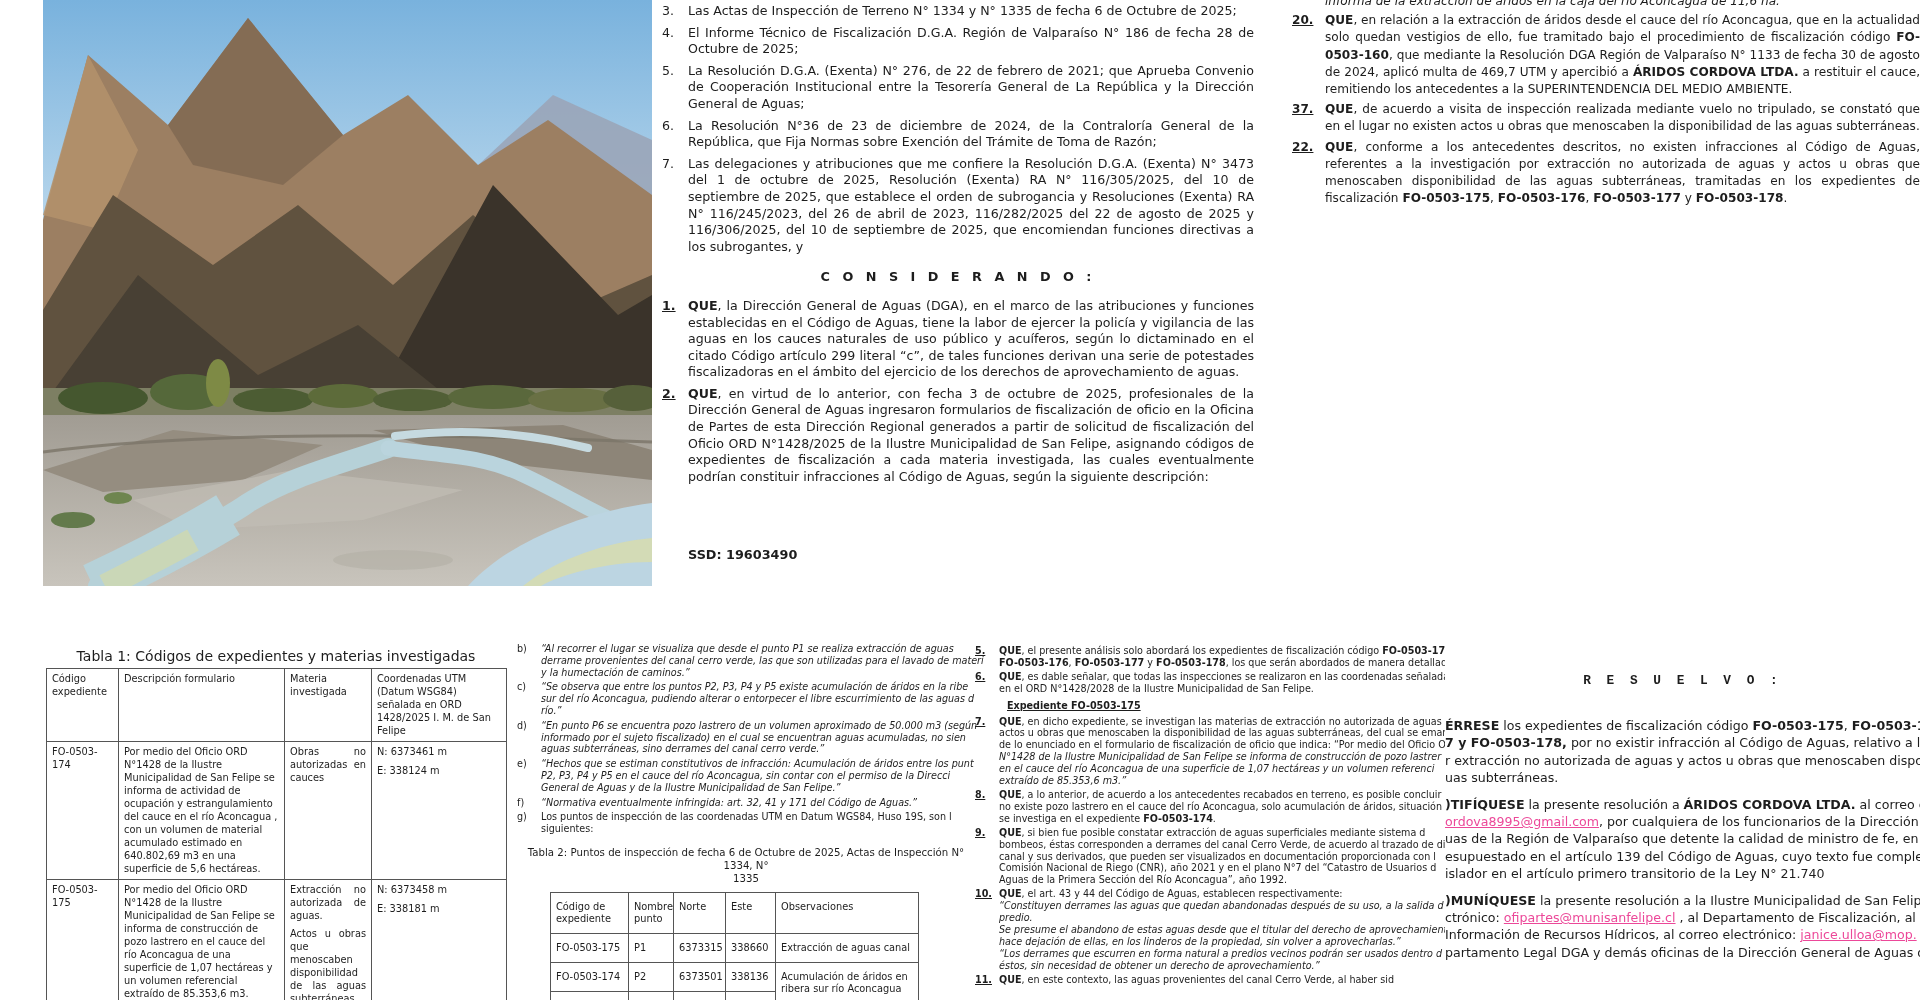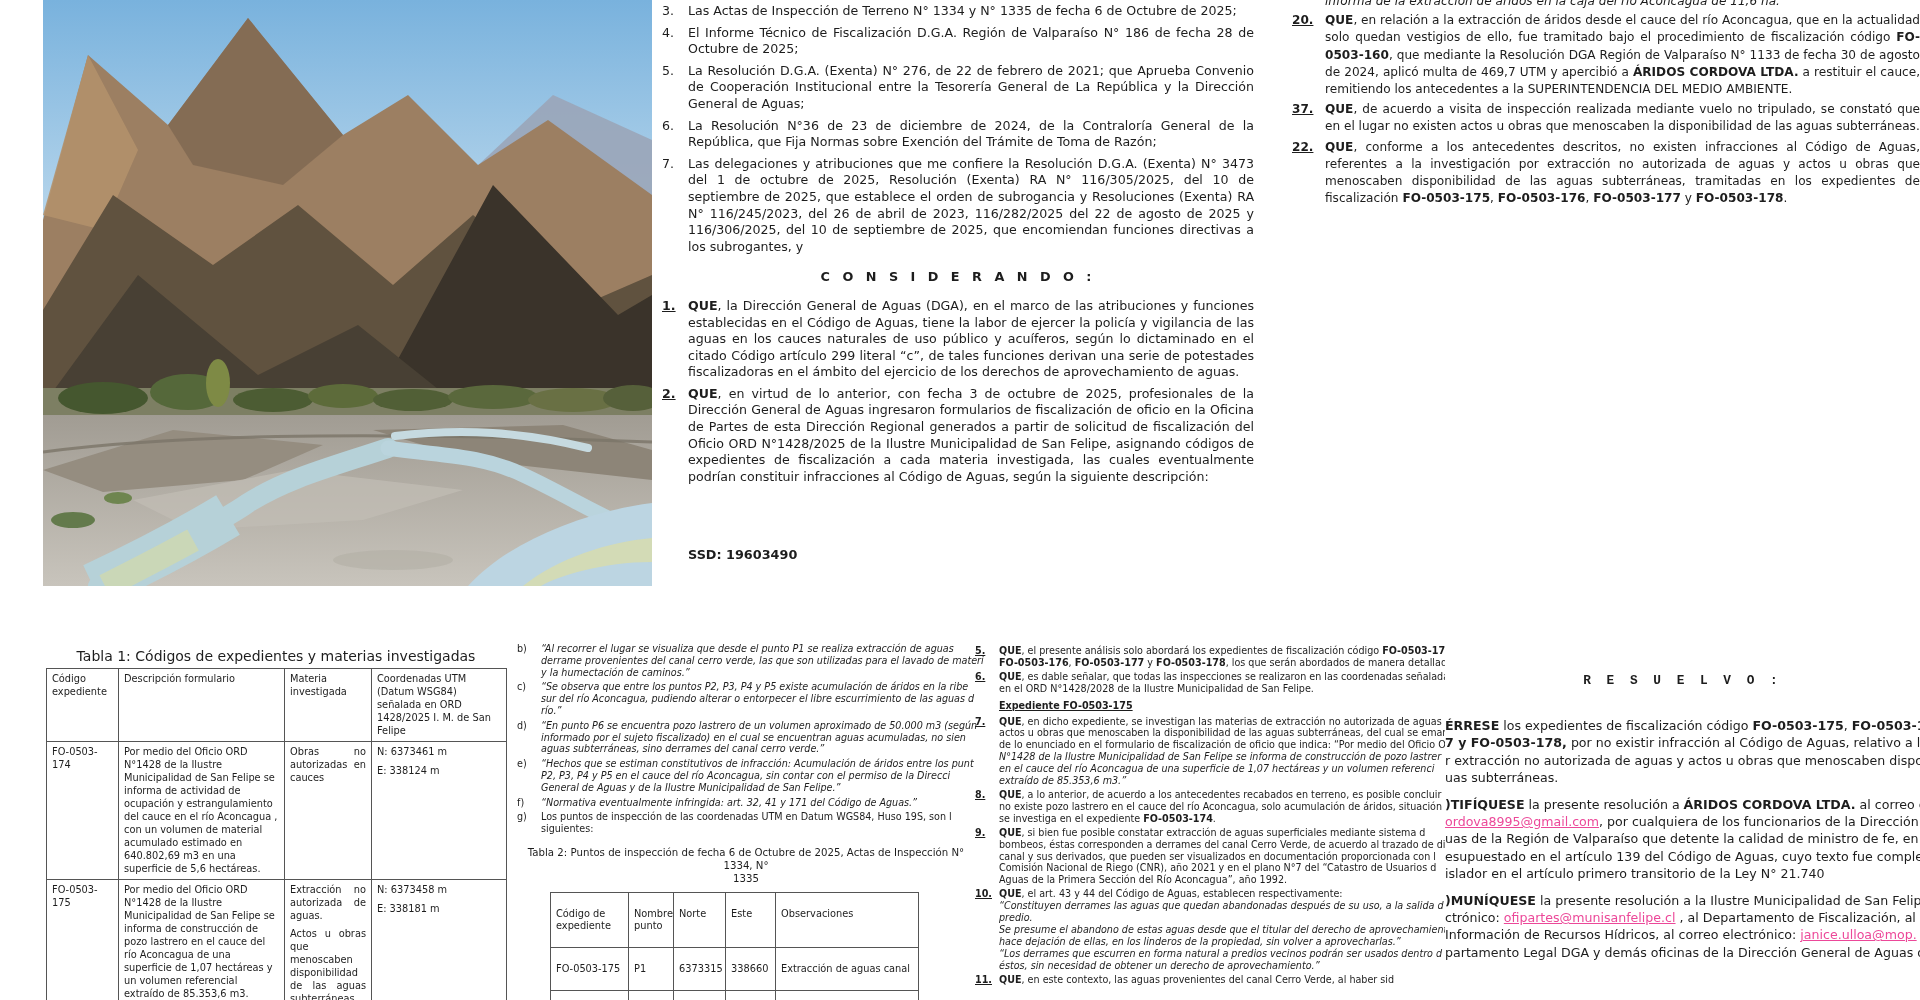--- a/index.html
+++ b/index.html
@@ -42,28 +42,28 @@
   
   #mbsec{left:517px;top:643px;width:458px;font-size:9.6px;line-height:11.8px;}
   #mbsec .item{margin-bottom:3px;}
   #mbsec .num{flex:0 0 24px;}
   #mbsec .nowrap .ln{white-space:nowrap;}
   #mbsec .t2title{text-align:center;margin:11px 0 6px 0;line-height:13.2px;font-size:10.2px;}
   #t2wrap{margin-left:33px;}
   #t2wrap table{width:368px;table-layout:fixed;font-size:9.8px;line-height:12.2px;}
   #t2wrap col.c1{width:78px;} #t2wrap col.c2{width:45px;} #t2wrap col.c3{width:52px;}
   #t2wrap col.c4{width:50px;} #t2wrap col.c5{width:143px;}
-  #t2wrap th,#t2wrap td{padding:15px 5px;}
+  #t2wrap th,#t2wrap td{padding:8px 5px;}
 
   
   #mrsec{left:975px;top:645px;width:470px;overflow:hidden;font-size:9.6px;line-height:11.9px;}
   #mrsec .item{margin-bottom:2px;}
   #mrsec .numb{flex:0 0 24px;}
   #mrsec .nowrap .ln{white-space:nowrap;}
-  #mrsec .exp-heading{font-weight:bold;text-decoration:underline;margin:5px 0 4px 24px;}
+  #mrsec .exp-heading{font-weight:bold;text-decoration:underline;margin:5px 0 4px 32px;}
 
   
   #rssec{left:1445px;top:672px;width:475px;overflow:hidden;font-size:12.6px;line-height:17.2px;}
   #rssec .res-heading{font-weight:bold;text-align:center;letter-spacing:4px;margin-bottom:28px;font-size:12.8px;font-family:Liberation Mono, monospace;}
   #rssec .para{margin-bottom:10px;}
   #rssec .ln{white-space:nowrap;}
 
   
   #photo{left:43px;top:0;width:609px;height:586px;}
 </style>

